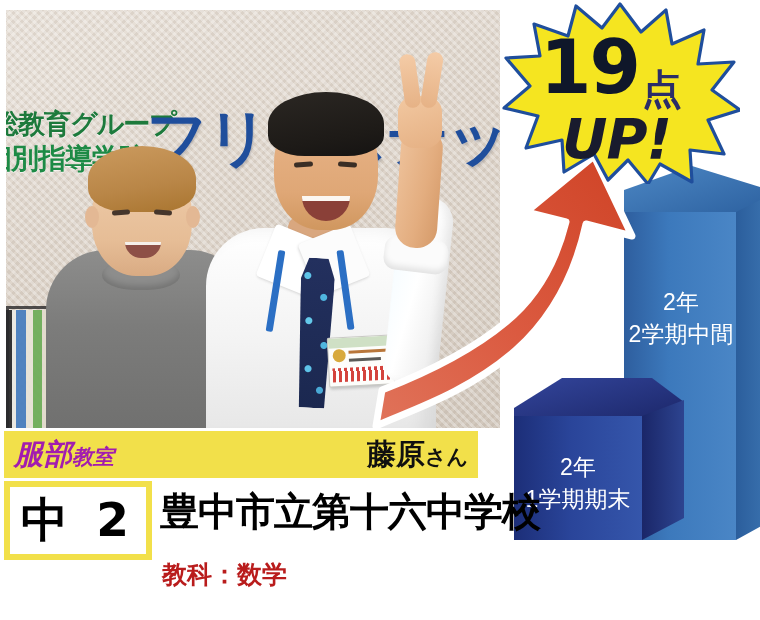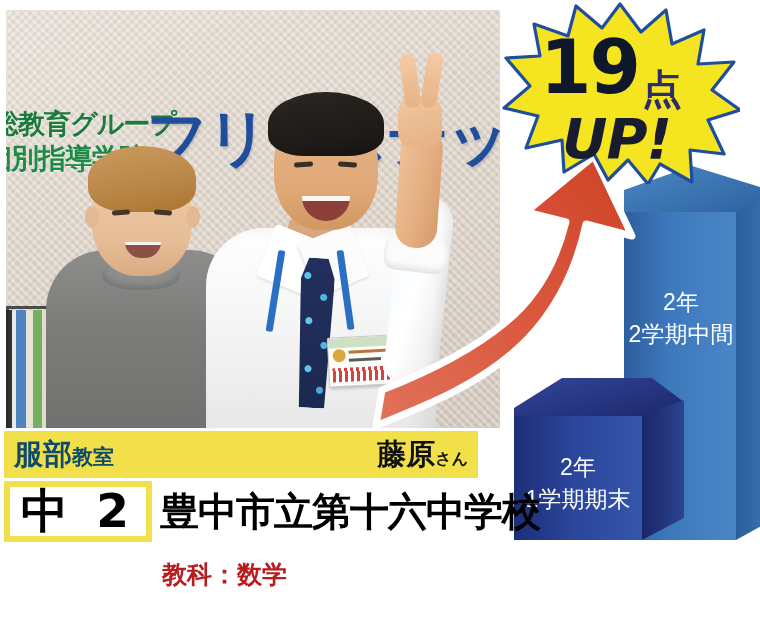--- a/index.html
+++ b/index.html
@@ -212,34 +212,34 @@
   
   .chart{position:absolute;left:506px;top:150px;width:270px;height:400px;}
 
   
   .band{
     position:absolute;left:4px;top:431px;width:474px;height:47px;
     background:#f2e04a;
   }
   .band-room{
     position:absolute;left:10px;top:4px;
-    font-size:29px;font-weight:bold;color:#0c4a6e;
-    letter-spacing:0px;line-height:38px;
+    font-size:29px;font-weight:bold;color:#a21caf;
+    letter-spacing:0px;line-height:38px;font-style:italic;
   }
   .band-room small{font-size:21px;}
   .band-name{
     position:absolute;right:10px;top:4px;
     font-size:29px;font-weight:bold;color:#101010;
     line-height:38px;
   }
-  .band-name small{font-size:16px;text-align:center;}
+  .band-name small{font-size:21px;text-align:center;}
 
   
   .grade-wrap{
-    position:absolute;left:4px;top:481px;width:148px;height:61px;
+    position:absolute;left:4px;top:481px;width:148px;height:79px;
     background:#f2e04a;padding:6px;box-sizing:border-box;
   }
   .grade-box{
     width:100%;height:100%;background:#ffffff;
     display:flex;align-items:center;justify-content:center;
   }
   .grade-text{
     font-size:47px;font-weight:bold;color:#000;letter-spacing:6px;
     font-family:"DejaVu Sans",sans-serif;
   }

